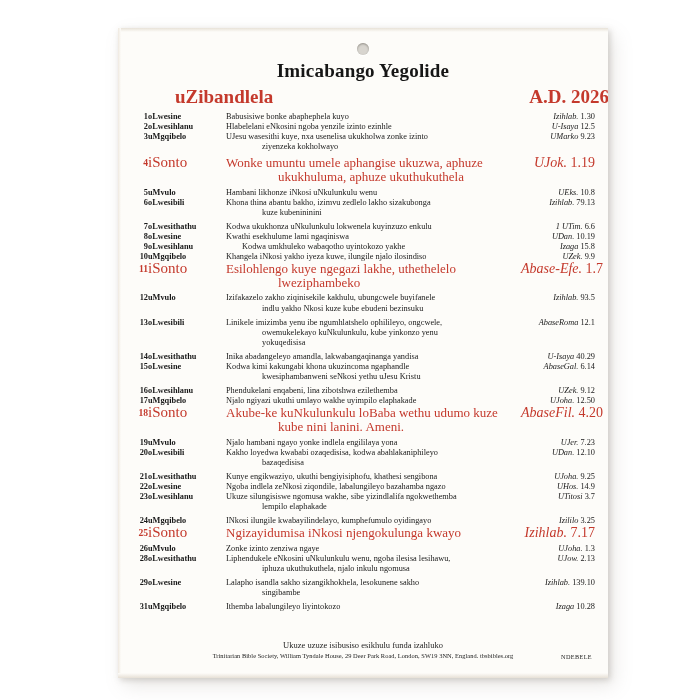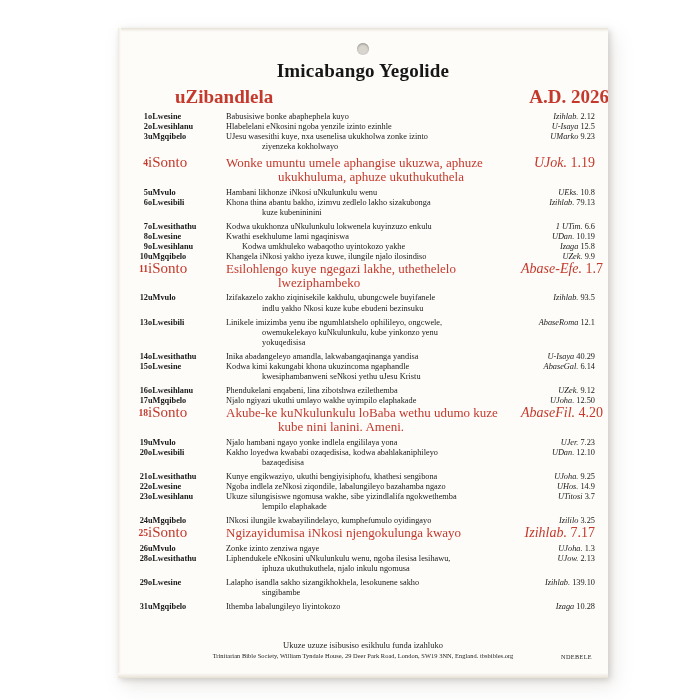--- a/index.html
+++ b/index.html
@@ -231,21 +231,21 @@
 
     <div id="entries">
       <table class="cal">
         <tbody id="rows-body">
             <tr>
               <td class="c-num">1</td>
               <td class="c-day">oLwesine</td>
               <td class="c-text">
                 <span style="display: block;">Babusisiwe bonke abaphephela kuyo</span>
               </td>
-              <td class="c-ref"><span class="bk">Izihlab.</span> <span>2.12</span></td>
+              <td class="c-ref"><span class="bk">Izihlab.</span> <span>1.30</span></td>
             </tr>
             <tr>
               <td class="c-num">2</td>
               <td class="c-day">oLwesihlanu</td>
               <td class="c-text">
                 <span style="display: block;">Hlabelelani eNkosini ngoba yenzile izinto ezinhle</span>
               </td>
               <td class="c-ref"><span class="bk">U-Isaya</span> <span>12.5</span></td>
             </tr>
             <tr>

